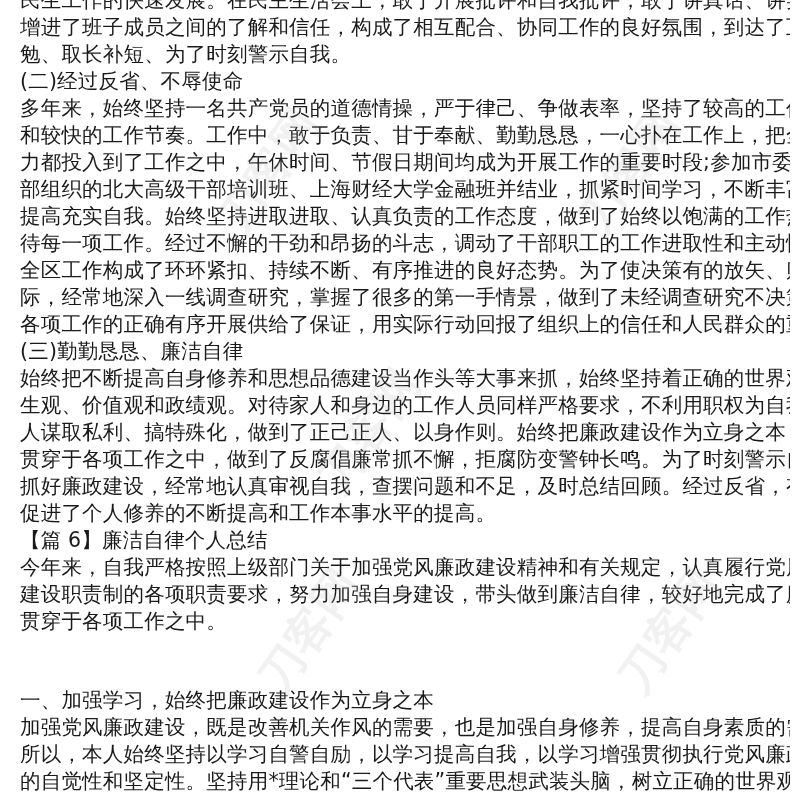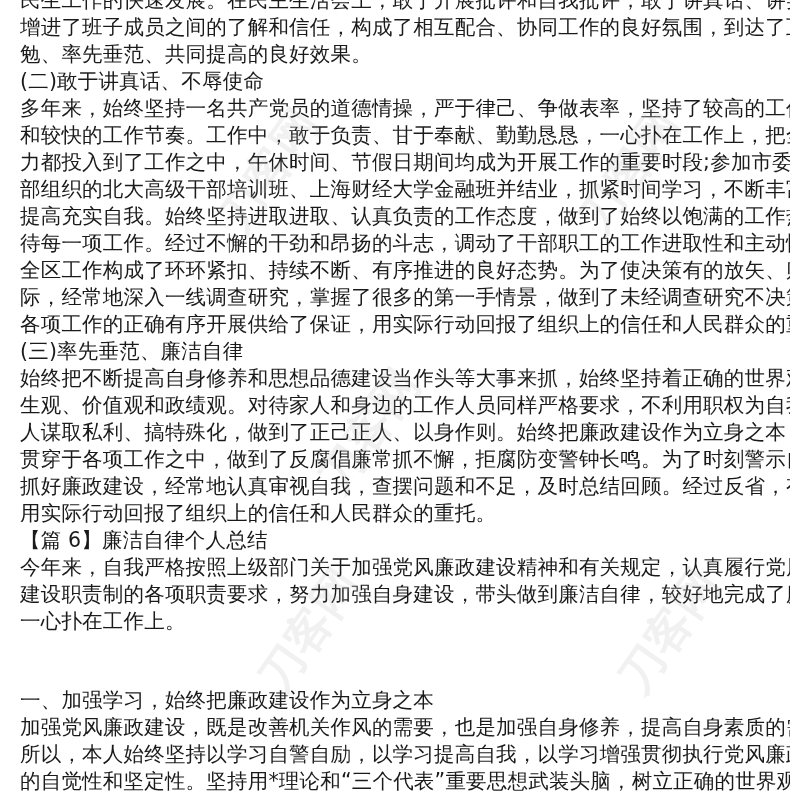--- a/index.html
+++ b/index.html
@@ -41,42 +41,42 @@
       pointer-events: none;
       white-space: nowrap;
     }
   </style>
 </head>
 <body>
 
 <div class="page">
   <div class="line" style="top:0px">民生工作的快速发展。在民主生活会上，敢于开展批评和自我批评，敢于讲真话、讲实话，</div>
   <div class="line" style="top:27px">增进了班子成员之间的了解和信任，构成了相互配合、协同工作的良好氛围，到达了互敬互</div>
-  <div class="line" style="top:54px">勉、率先垂范、共同提高的良好效果。</div>
-  <div class="line" style="top:81px">(二)敢于讲真话、不辱使命</div>
+  <div class="line" style="top:54px">勉、取长补短、为了时刻警示自我。</div>
+  <div class="line" style="top:81px">(二)经过反省、不辱使命</div>
   <div class="line" style="top:108px">多年来，始终坚持一名共产党员的道德情操，严于律己、争做表率，坚持了较高的工作效率</div>
   <div class="line" style="top:135px">和较快的工作节奏。工作中，敢于负责、甘于奉献、勤勤恳恳，一心扑在工作上，把全部精</div>
   <div class="line" style="top:162px">力都投入到了工作之中，午休时间、节假日期间均成为开展工作的重要时段;参加市委组织</div>
   <div class="line" style="top:189px">部组织的北大高级干部培训班、上海财经大学金融班并结业，抓紧时间学习，不断丰富知识、</div>
   <div class="line" style="top:216px">提高充实自我。始终坚持进取进取、认真负责的工作态度，做到了始终以饱满的工作热情对</div>
   <div class="line" style="top:243px">待每一项工作。经过不懈的干劲和昂扬的斗志，调动了干部职工的工作进取性和主动性，使</div>
   <div class="line" style="top:270px">全区工作构成了环环紧扣、持续不断、有序推进的良好态势。为了使决策有的放矢、贴合实</div>
   <div class="line" style="top:297px">际，经常地深入一线调查研究，掌握了很多的第一手情景，做到了未经调查研究不决策，为</div>
   <div class="line" style="top:324px">各项工作的正确有序开展供给了保证，用实际行动回报了组织上的信任和人民群众的重托。</div>
-  <div class="line" style="top:351px">(三)率先垂范、廉洁自律</div>
+  <div class="line" style="top:351px">(三)勤勤恳恳、廉洁自律</div>
   <div class="line" style="top:378px">始终把不断提高自身修养和思想品德建设当作头等大事来抓，始终坚持着正确的世界观、人</div>
   <div class="line" style="top:405px">生观、价值观和政绩观。对待家人和身边的工作人员同样严格要求，不利用职权为自我和他</div>
   <div class="line" style="top:432px">人谋取私利、搞特殊化，做到了正己正人、以身作则。始终把廉政建设作为立身之本，把其</div>
   <div class="line" style="top:459px">贯穿于各项工作之中，做到了反腐倡廉常抓不懈，拒腐防变警钟长鸣。为了时刻警示自我，</div>
   <div class="line" style="top:486px">抓好廉政建设，经常地认真审视自我，查摆问题和不足，及时总结回顾。经过反省，有力地</div>
-  <div class="line" style="top:513px">用实际行动回报了组织上的信任和人民群众的重托。</div>
+  <div class="line" style="top:513px">促进了个人修养的不断提高和工作本事水平的提高。</div>
   <div class="line" style="top:540px">【篇 6】廉洁自律个人总结</div>
   <div class="line" style="top:567px">今年来，自我严格按照上级部门关于加强党风廉政建设精神和有关规定，认真履行党风廉政</div>
   <div class="line" style="top:594px">建设职责制的各项职责要求，努力加强自身建设，带头做到廉洁自律，较好地完成了廉政建</div>
-  <div class="line" style="top:621px">一心扑在工作上。</div>
+  <div class="line" style="top:621px">贯穿于各项工作之中。</div>
   <div class="line" style="top:648px"></div>
   <div class="line" style="top:700px">一、加强学习，始终把廉政建设作为立身之本</div>
   <div class="line" style="top:727px">加强党风廉政建设，既是改善机关作风的需要，也是加强自身修养，提高自身素质的需要。</div>
   <div class="line" style="top:754px">所以，本人始终坚持以学习自警自励，以学习提高自我，以学习增强贯彻执行党风廉政建设</div>
   <div class="line" style="top:781px">的自觉性和坚定性。坚持用*理论和“三个代表”重要思想武装头脑，树立正确的世界观和方*，</div>
 </div>
 
 <div class="watermark" style="left:200px; top:140px">刀客网</div>
 <div class="watermark" style="left:560px; top:140px">刀客网</div>
 <div class="watermark" style="left:300px; top:400px">刀客网</div>

